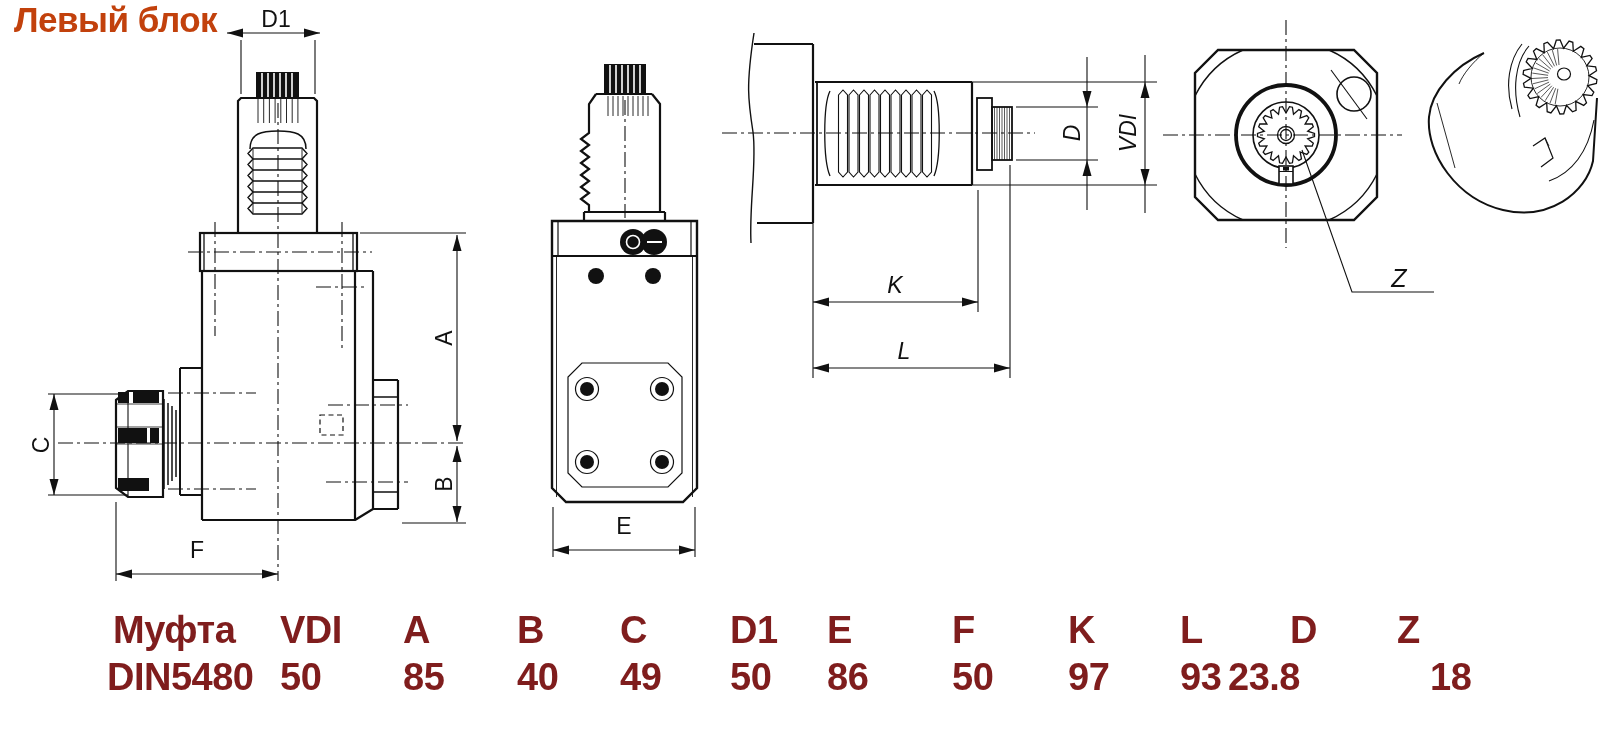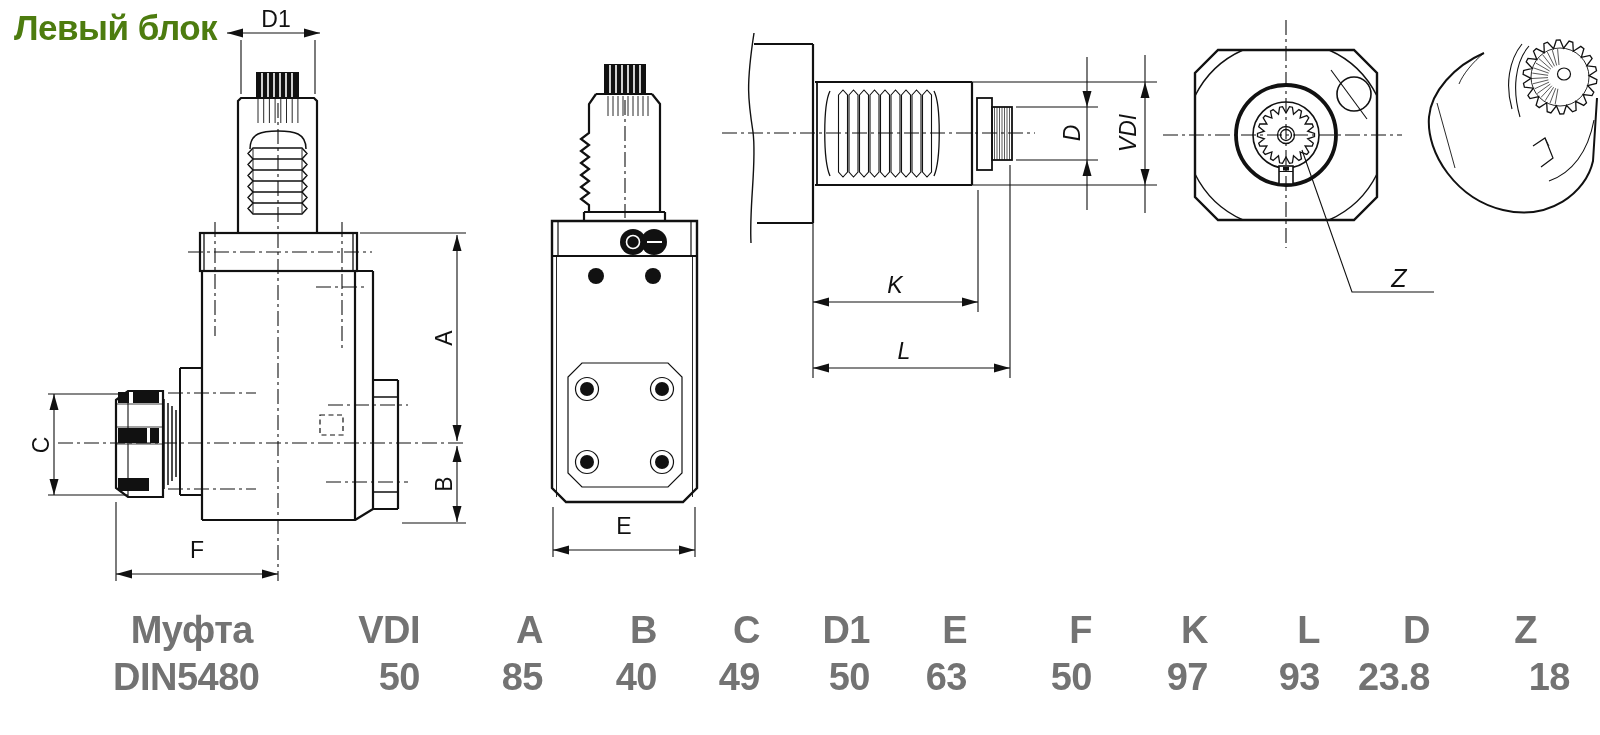--- a/index.html
+++ b/index.html
@@ -1,29 +1,29 @@
 <!DOCTYPE html>
 <html><head>
 <meta charset="utf-8">
 <style>
   html,body{margin:0;padding:0;background:#fff}
   body{width:1600px;height:735px;overflow:hidden;position:relative;font-family:"Liberation Sans",sans-serif}
-  .title{position:absolute;left:14px;top:8px;font:bold 35px "Liberation Sans",sans-serif;color:#4d7c0f;letter-spacing:-.5px}
+  .title{position:absolute;left:14px;top:0;font:bold 35px "Liberation Sans",sans-serif;color:#c2410c;letter-spacing:-.5px}
   svg{position:absolute;left:0;top:0}
   .s{stroke:#111;fill:none;stroke-linecap:butt;stroke-linejoin:miter}
   .cl{stroke:#111;fill:none;stroke-width:1.1;stroke-dasharray:15 4 3 4}
   .dim{stroke:#111;fill:none;stroke-width:1.1}
   .dsh{stroke:#111;fill:none;stroke-width:1.2;stroke-dasharray:5 3.5}
   .arr{fill:#111;stroke:none}
   .blk{fill:#111;stroke:none}
   .wt{stroke:#fff;fill:none}
   text{fill:#111}
   .dt{font:23px "Liberation Sans",sans-serif}
   .dti{font:italic 23px "Liberation Sans",sans-serif}
-  .col{position:absolute;width:140px;text-align:right;font-weight:bold;color:#737373;letter-spacing:-.5px}
+  .col{position:absolute;width:140px;text-align:left;font-weight:bold;color:#7f1d1d;letter-spacing:-.5px}
   .hdr{top:610px;font-size:38px;line-height:40px}
   .val{top:656px;font-size:38px;line-height:42px}
 </style>
 </head>
 <body>
 
 <div class="title">Левый блок</div>
 
 <svg width="1600" height="600" viewBox="0 0 1600 600">
 
@@ -189,36 +189,36 @@
     <circle class="s" stroke-width="0.9" cx="1560" cy="77" r="29"></circle>
     <path class="s" stroke-width="0.7" d="M1557.9,88.8L1555.1,104.6M1555.7,88.2L1550.0,103.1M1553.6,87.2L1545.2,100.7M1551.8,85.8L1540.9,97.5M1550.3,84.1L1537.3,93.5M1549.1,82.1L1534.6,88.8M1548.4,79.9L1532.8,83.8M1548.0,77.6L1532.0,78.5M1548.1,75.3L1532.3,73.1M1548.7,73.1L1533.5,67.9M1549.6,71.0L1535.8,63.0M1550.9,69.1L1538.9,58.6M1552.6,67.5L1542.8,54.9M1554.6,66.3L1547.3,52.1M1556.7,65.5L1552.3,50.1M1559.0,65.0L1557.6,49.1"></path>
     <ellipse class="s" stroke-width="1.2" cx="1564" cy="74" rx="6.5" ry="6"></ellipse>
     <path class="s" stroke-width="1.2" d="M1533,146L1545,138L1553,158L1541,167"></path>
     <path class="s" stroke-width="0.8" d="M1545,138L1549,146"></path>
   </g>
 </svg>
 
 <div>
   <div class="col hdr" style="left:113px">Муфта</div>
-  <div class="col val" style="left:113px">DIN5480</div>
+  <div class="col val" style="left:107px">DIN5480</div>
   <div class="col hdr" style="left:280px">VDI</div>
   <div class="col val" style="left:280px">50</div>
   <div class="col hdr" style="left:403px">A</div>
   <div class="col val" style="left:403px">85</div>
   <div class="col hdr" style="left:517px">B</div>
   <div class="col val" style="left:517px">40</div>
   <div class="col hdr" style="left:620px">C</div>
   <div class="col val" style="left:620px">49</div>
   <div class="col hdr" style="left:730px">D1</div>
   <div class="col val" style="left:730px">50</div>
   <div class="col hdr" style="left:827px">E</div>
-  <div class="col val" style="left:827px">63</div>
+  <div class="col val" style="left:827px">86</div>
   <div class="col hdr" style="left:952px">F</div>
   <div class="col val" style="left:952px">50</div>
   <div class="col hdr" style="left:1068px">K</div>
   <div class="col val" style="left:1068px">97</div>
   <div class="col hdr" style="left:1180px">L</div>
   <div class="col val" style="left:1180px">93</div>
   <div class="col hdr" style="left:1290px">D</div>
-  <div class="col val" style="left:1290px">23.8</div>
+  <div class="col val" style="left:1228px">23.8</div>
   <div class="col hdr" style="left:1397px">Z</div>
   <div class="col val" style="left:1430px">18</div>
 </div>
 
 </body></html>

